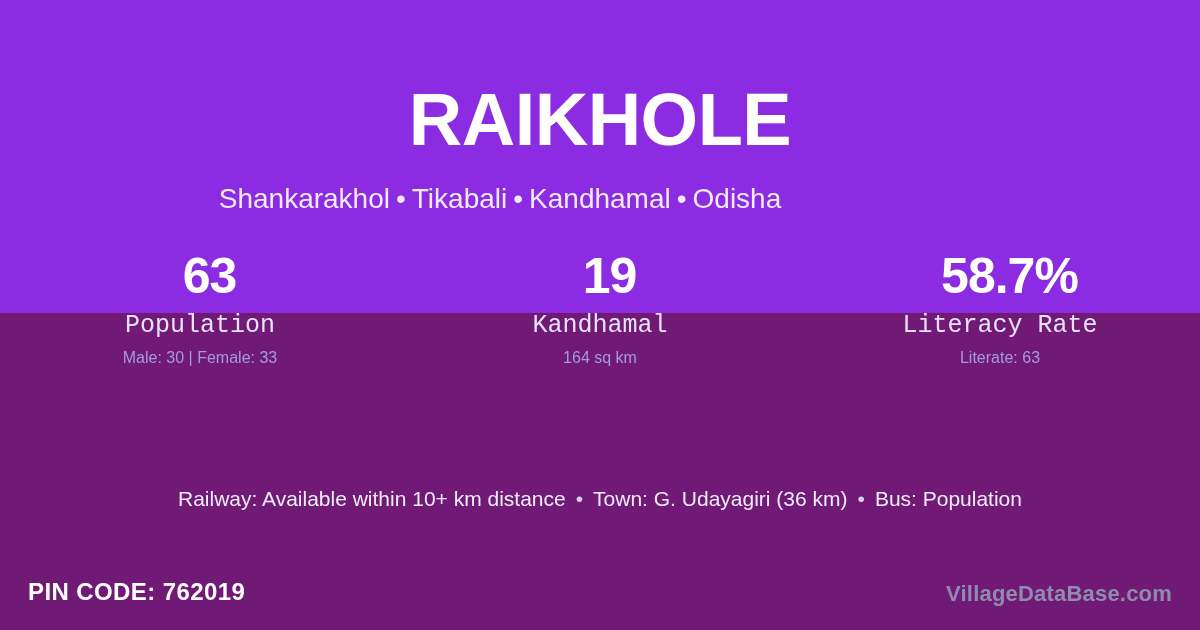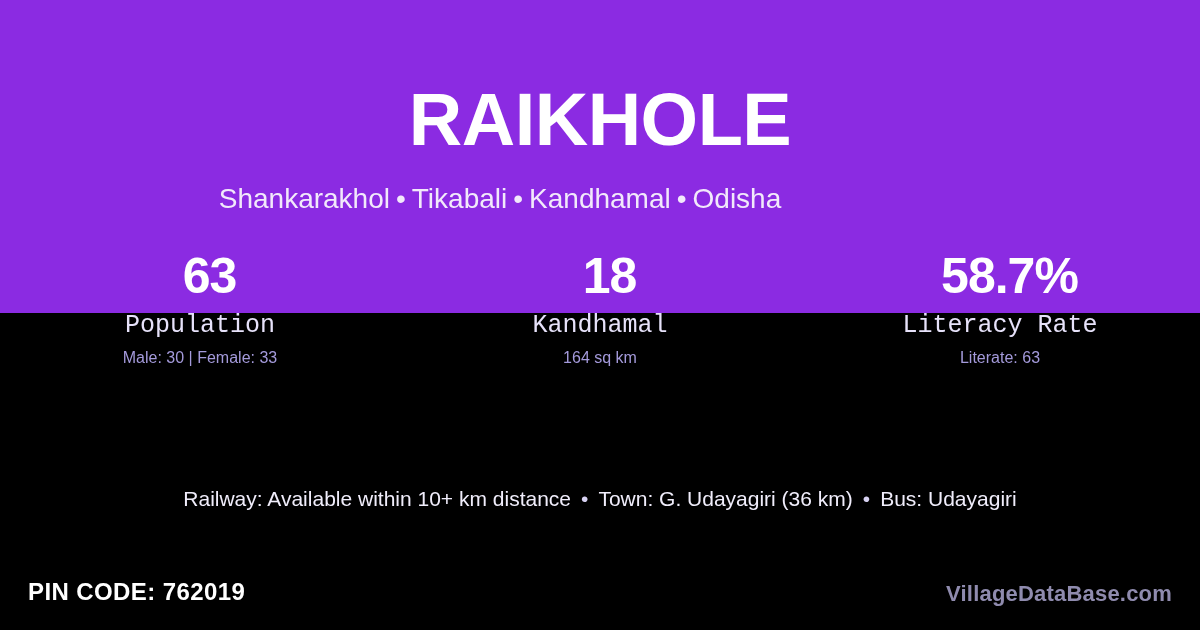--- a/index.html
+++ b/index.html
@@ -13,21 +13,21 @@
 
   body {
     font-family: "Liberation Sans", "DejaVu Sans", sans-serif;
     background: #1E0BB8;
   }
 
   .card {
     position: relative;
     width: 1200px;
     height: 630px;
-    background: #000000;
+    background: #701a75;
     overflow: hidden;
   }
 
   
   .hero {
     position: absolute;
     left: 0;
     top: 0;
     width: 1200px;
     height: 313px;
@@ -161,34 +161,34 @@
 
   <div class="stats">
 
     <div class="stat">
       <div class="stat-value">63</div>
       <div class="stat-label">Population</div>
       <div class="stat-sub">Male: 30 | Female: 33</div>
     </div>
 
     <div class="stat">
-      <div class="stat-value">18</div>
+      <div class="stat-value">19</div>
       <div class="stat-label">Kandhamal</div>
       <div class="stat-sub">164 sq km</div>
     </div>
 
     <div class="stat">
       <div class="stat-value">58.7%</div>
       <div class="stat-label">Literacy Rate</div>
       <div class="stat-sub">Literate: 63</div>
     </div>
 
   </div>
 
   <div class="infra">
-    <span>Railway: Available within 10+ km distance</span><span class="infra-sep">•</span><span>Town: G. Udayagiri (36 km)</span><span class="infra-sep">•</span><span>Bus: Udayagiri</span>
+    <span>Railway: Available within 10+ km distance</span><span class="infra-sep">•</span><span>Town: G. Udayagiri (36 km)</span><span class="infra-sep">•</span><span>Bus: Population</span>
   </div>
 
   <div class="footer-pin">PIN CODE: 762019</div>
 
   <div class="footer-brand">VillageDataBase.com</div>
 
 </div>
 
 </body></html>

